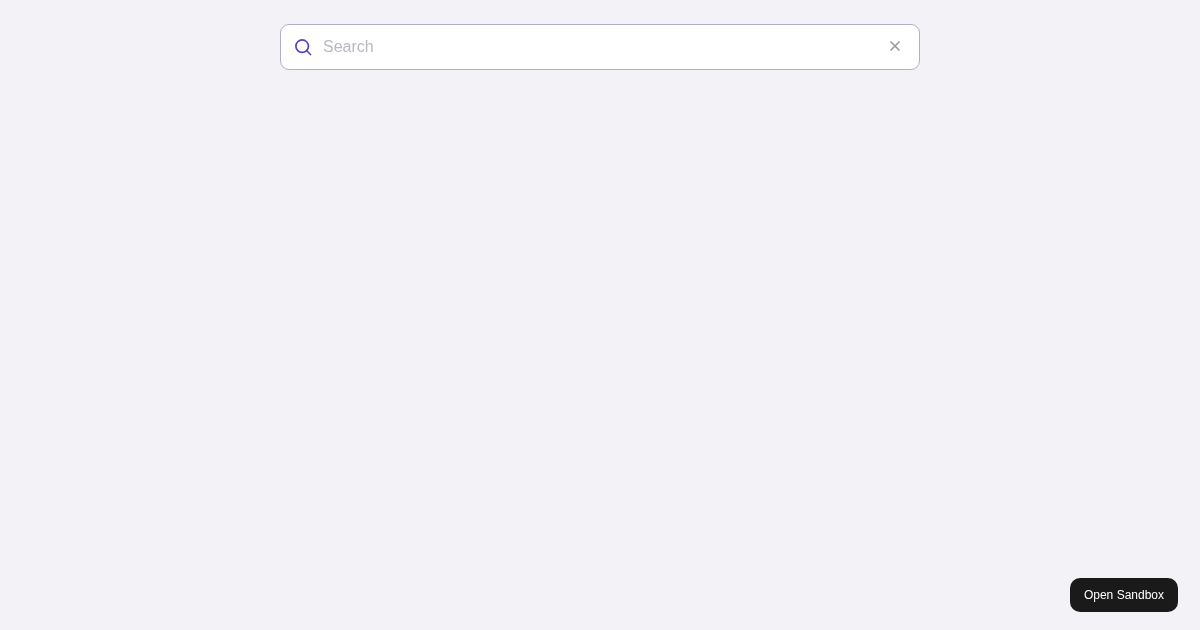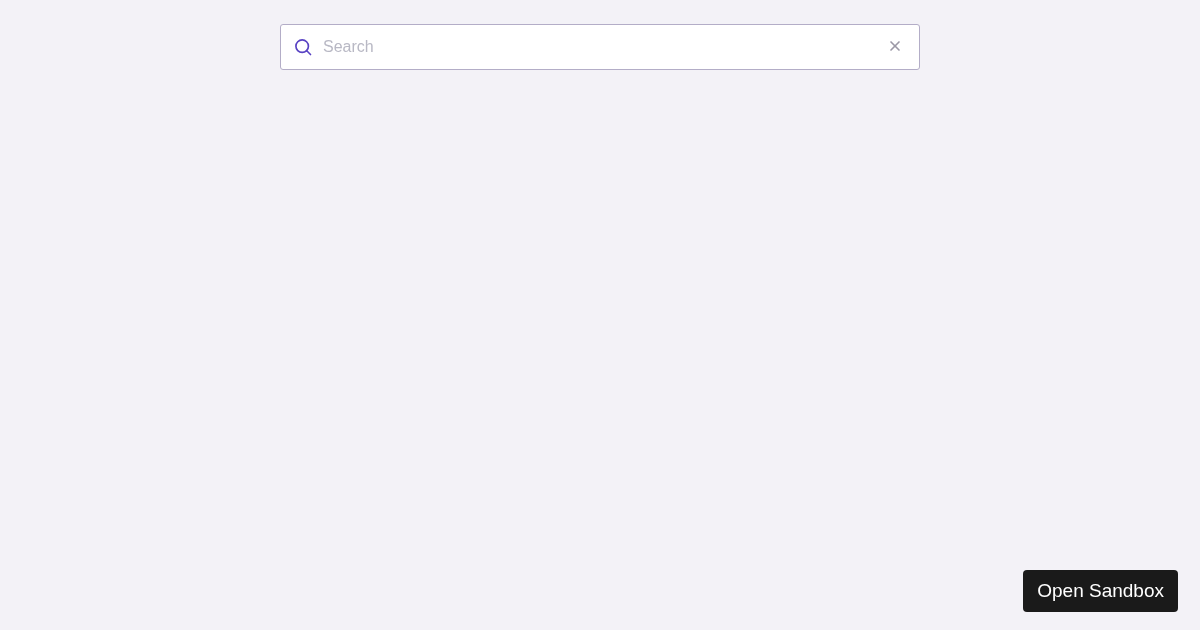--- a/index.html
+++ b/index.html
@@ -18,21 +18,21 @@
     }
     
     .search-container {
       position: absolute;
       top: 24px;
       left: 280px;
       width: 640px;
       height: 46px;
       background-color: #ffffff;
       border: 1px solid #b3adc7;
-      border-radius: 3px;
+      border-radius: 9px;
       display: flex;
       align-items: center;
       padding: 0 12px;
     }
     
     .search-icon {
       color: #5842c3;
       flex-shrink: 0;
       display: flex;
       align-items: center;
@@ -63,23 +63,23 @@
       flex-shrink: 0;
     }
     
     .open-sandbox-button {
       position: absolute;
       bottom: 18px;
       right: 22px;
       background-color: #1a1a1a;
       color: #ffffff;
       border: none;
-      border-radius: 4px;
+      border-radius: 10px;
       padding: 10px 14px;
-      font-size: 19px;
+      font-size: 12px;
       cursor: pointer;
     }
   </style>
 </head>
 <body>
 
 <div class="search-container">
   <span class="search-icon">
     <svg width="20" height="20" viewBox="0 0 24 24" fill="none" stroke="currentColor" stroke-width="2" stroke-linecap="round" stroke-linejoin="round">
       <circle cx="11" cy="11" r="7.5"></circle>

